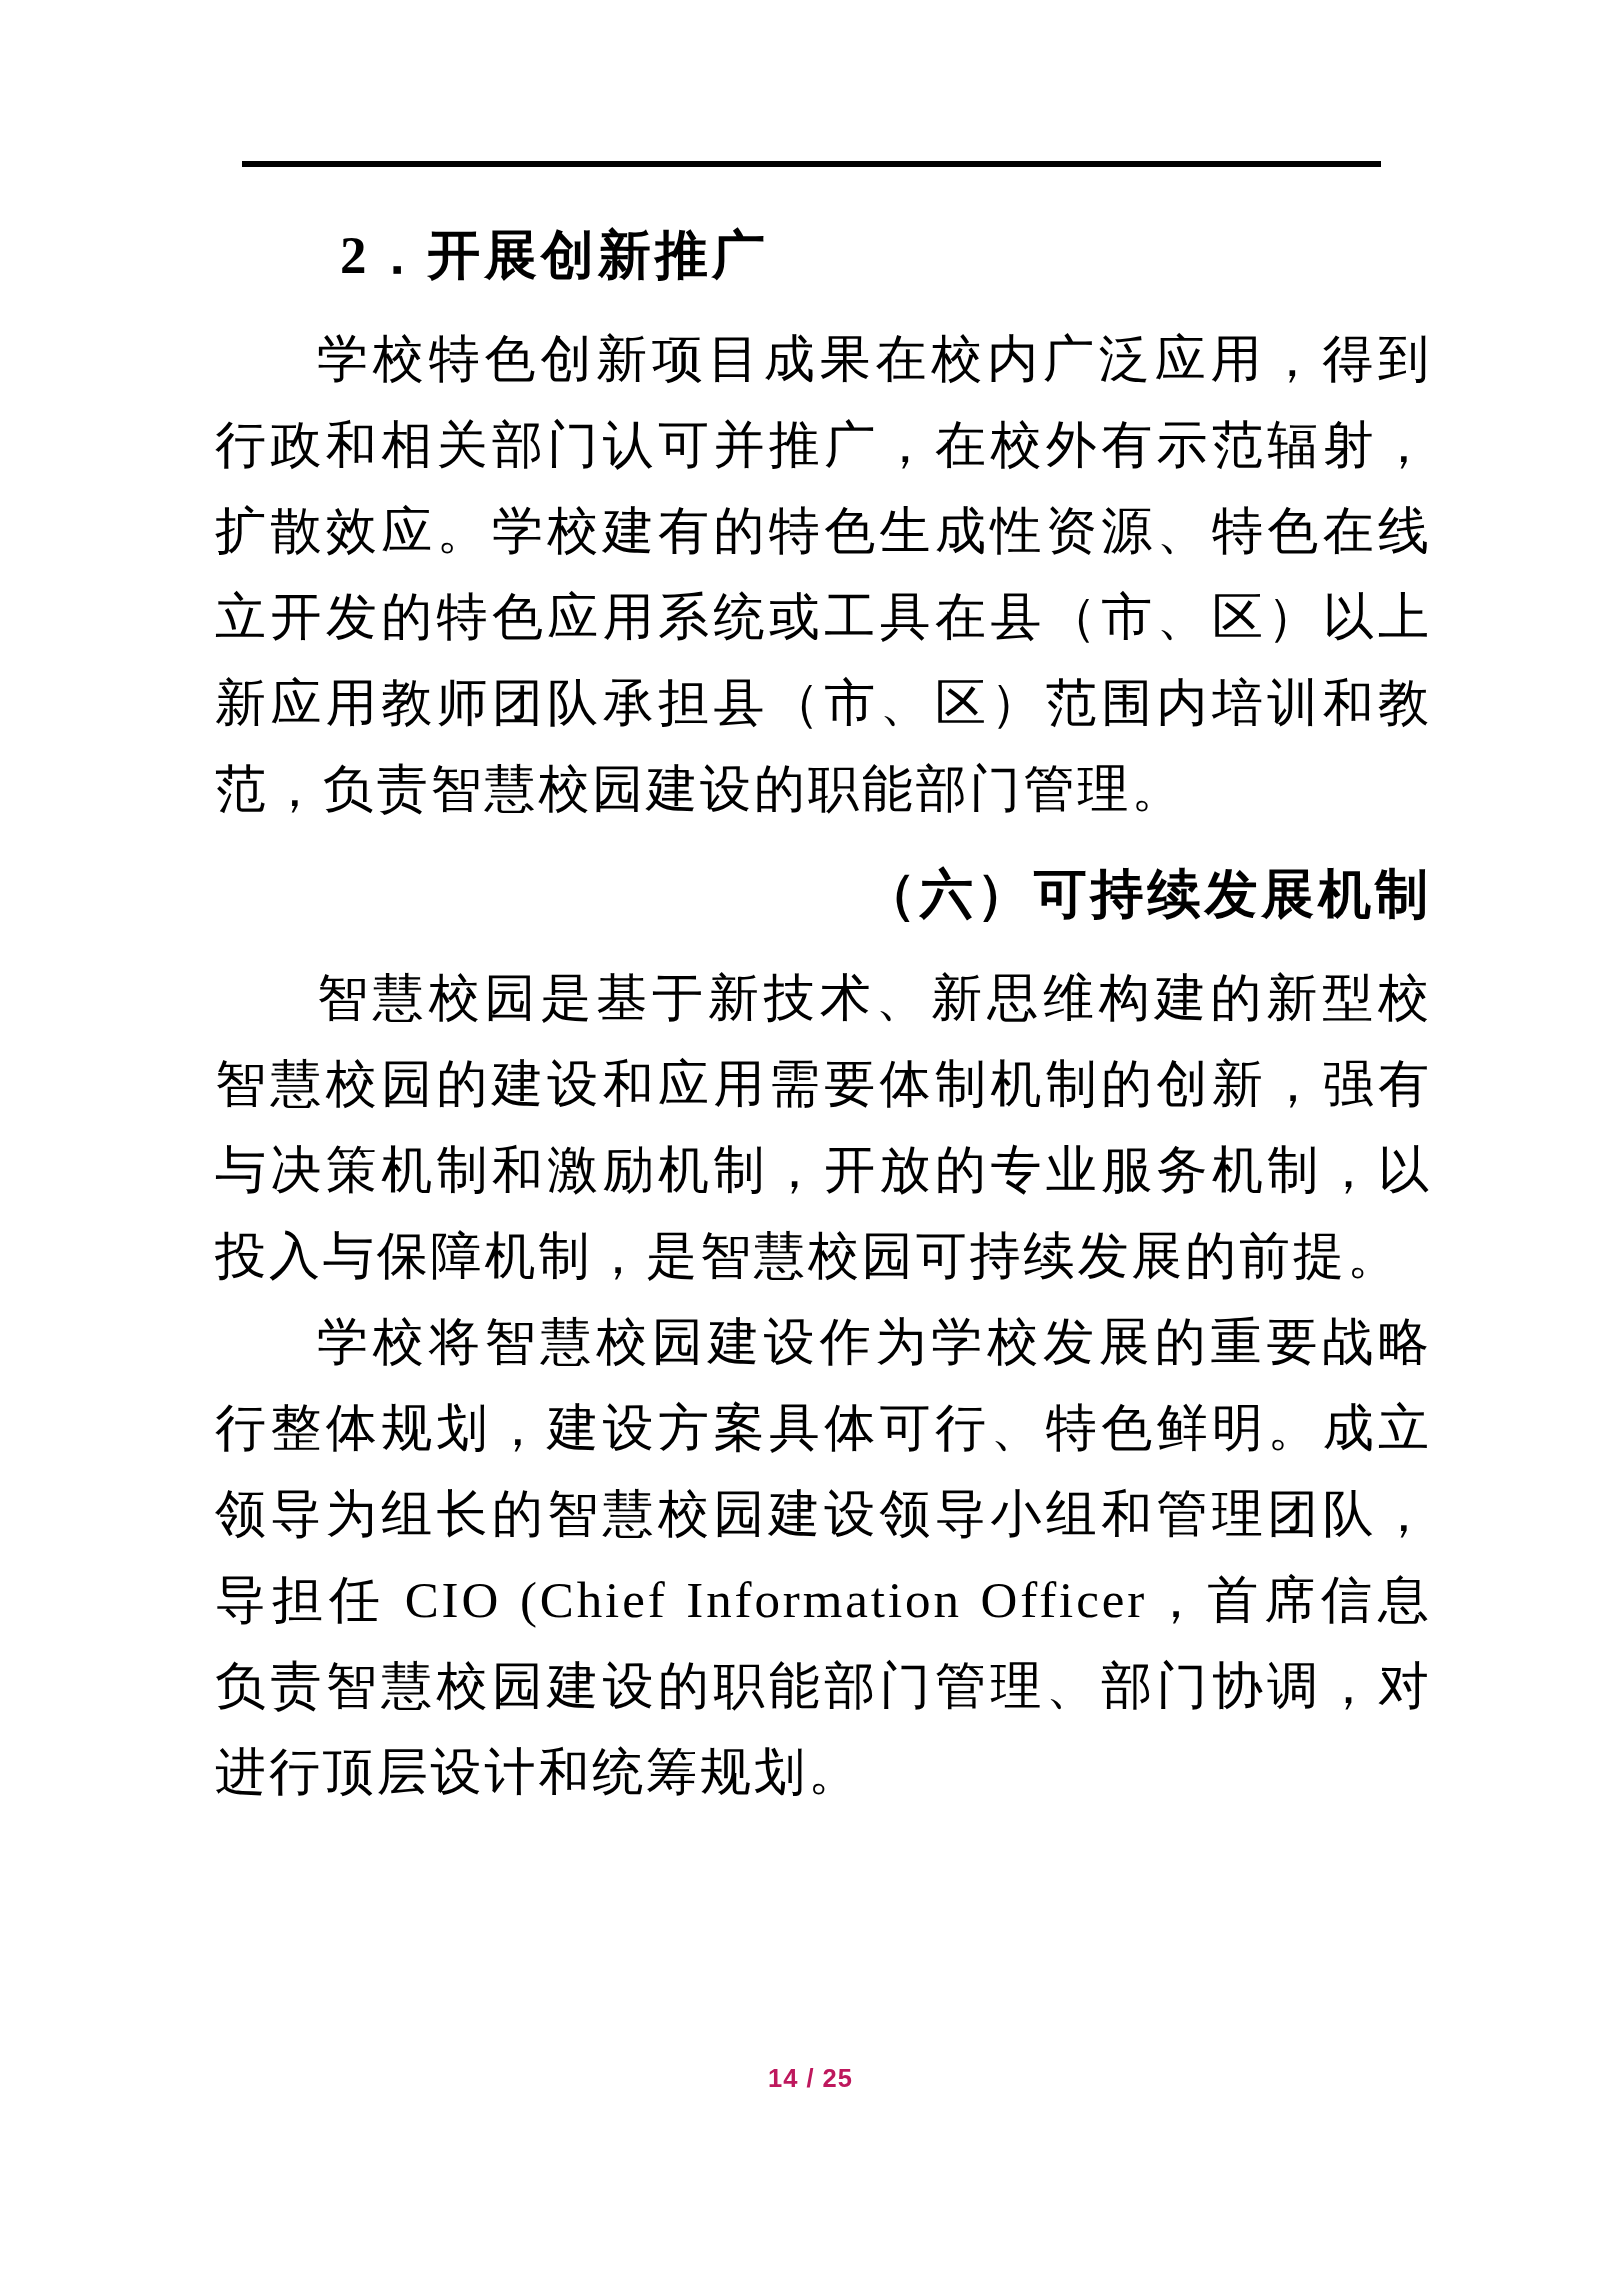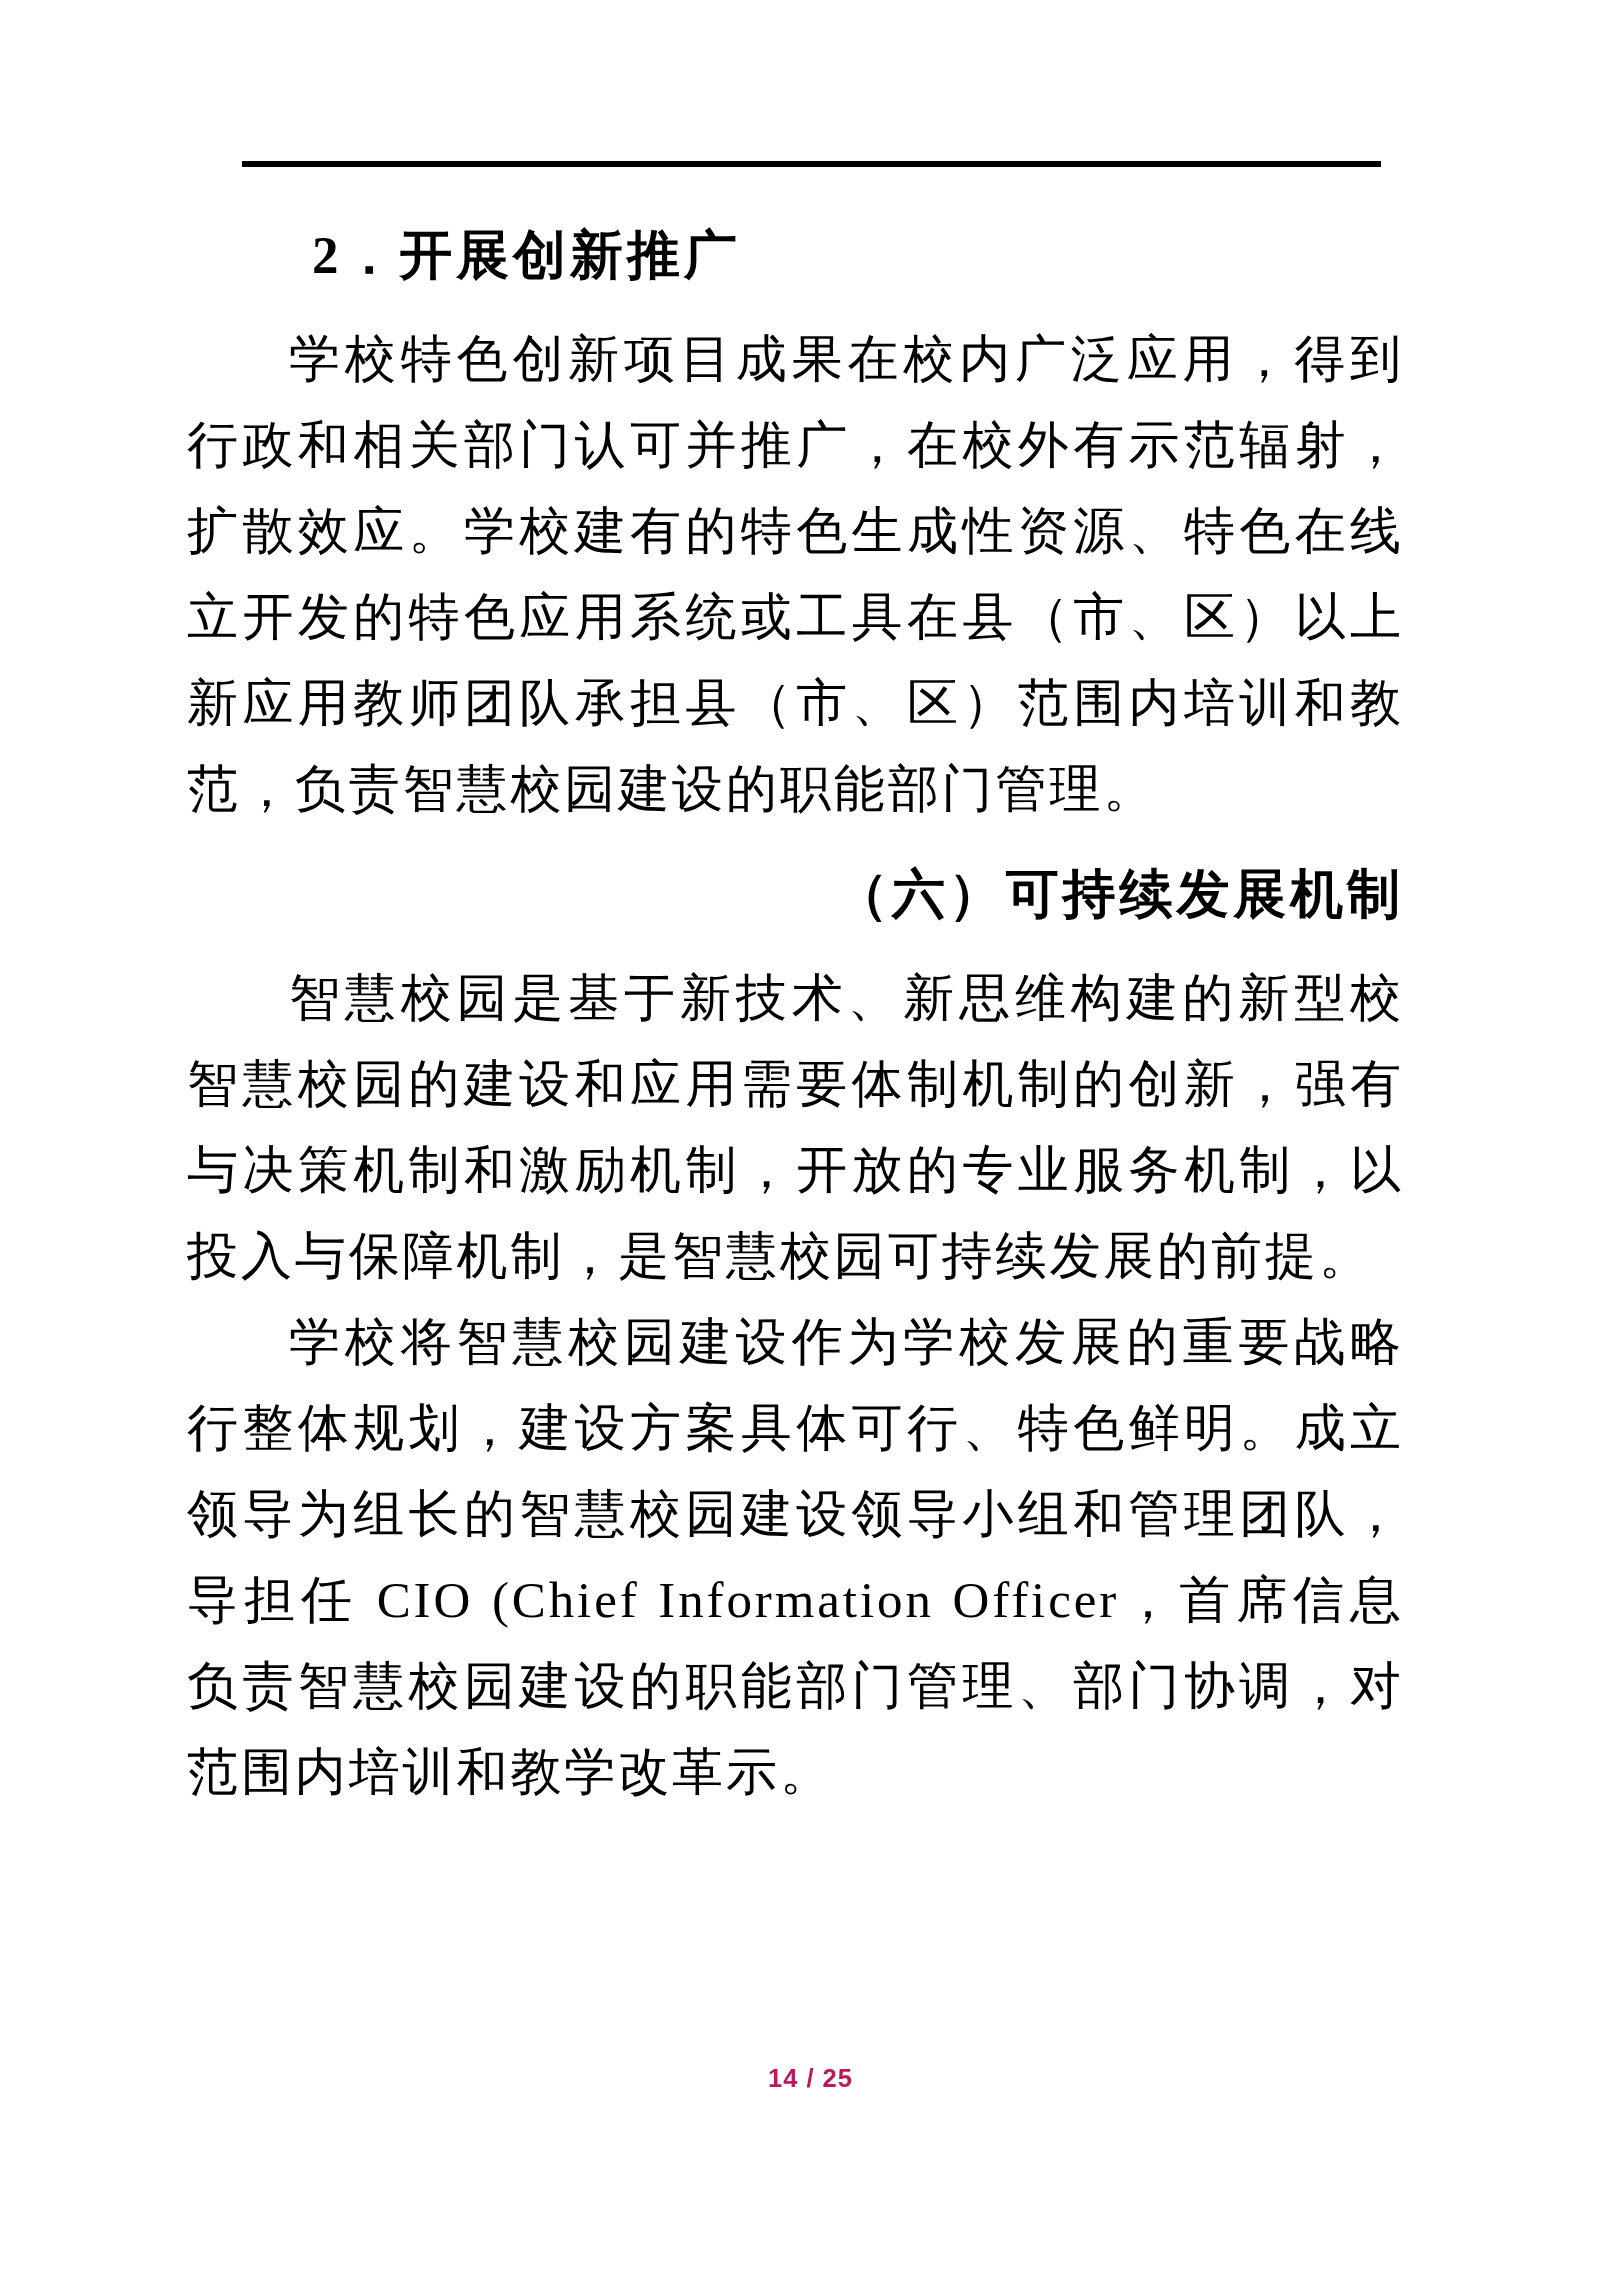--- a/index.html
+++ b/index.html
@@ -19,21 +19,21 @@
   .header-rule {
     position: absolute;
     left: 242px;
     top: 161px;
     width: 1139px;
     height: 5.9px;
     background: #000000;
   }
   .content {
     position: absolute;
-    left: 187px;
+    left: 215px;
     top: 193px;
     width: 1217px;
   }
   .heading {
     font-size: 53px;
     font-weight: bold;
     line-height: 86px;
     margin: 18.6px 0;
     letter-spacing: 3.9px;
   }
@@ -99,21 +99,21 @@
         <div class="line">与决策机制和激励机制，开放的专业服务机制，以及完善的</div>
         <div class="line last">投入与保障机制，是智慧校园可持续发展的前提。</div>
       </div>
 
     <div class="para">
         <div class="line first">学校将智慧校园建设作为学校发展的重要战略目标进</div>
         <div class="line">行整体规划，建设方案具体可行、特色鲜明。成立以一把手</div>
         <div class="line">领导为组长的智慧校园建设领导小组和管理团队，由校级领</div>
         <div class="line">导担任 CIO (Chief Information Officer，首席信息官)，</div>
         <div class="line">负责智慧校园建设的职能部门管理、部门协调，对智慧校园</div>
-        <div class="line last">范围内培训和教学改革示。</div>
+        <div class="line last">进行顶层设计和统筹规划。</div>
       </div>
   </div>
 
   <div class="footer">
     <span>14 / 25</span>
   </div>
 </div>
 
 
 </body></html>

